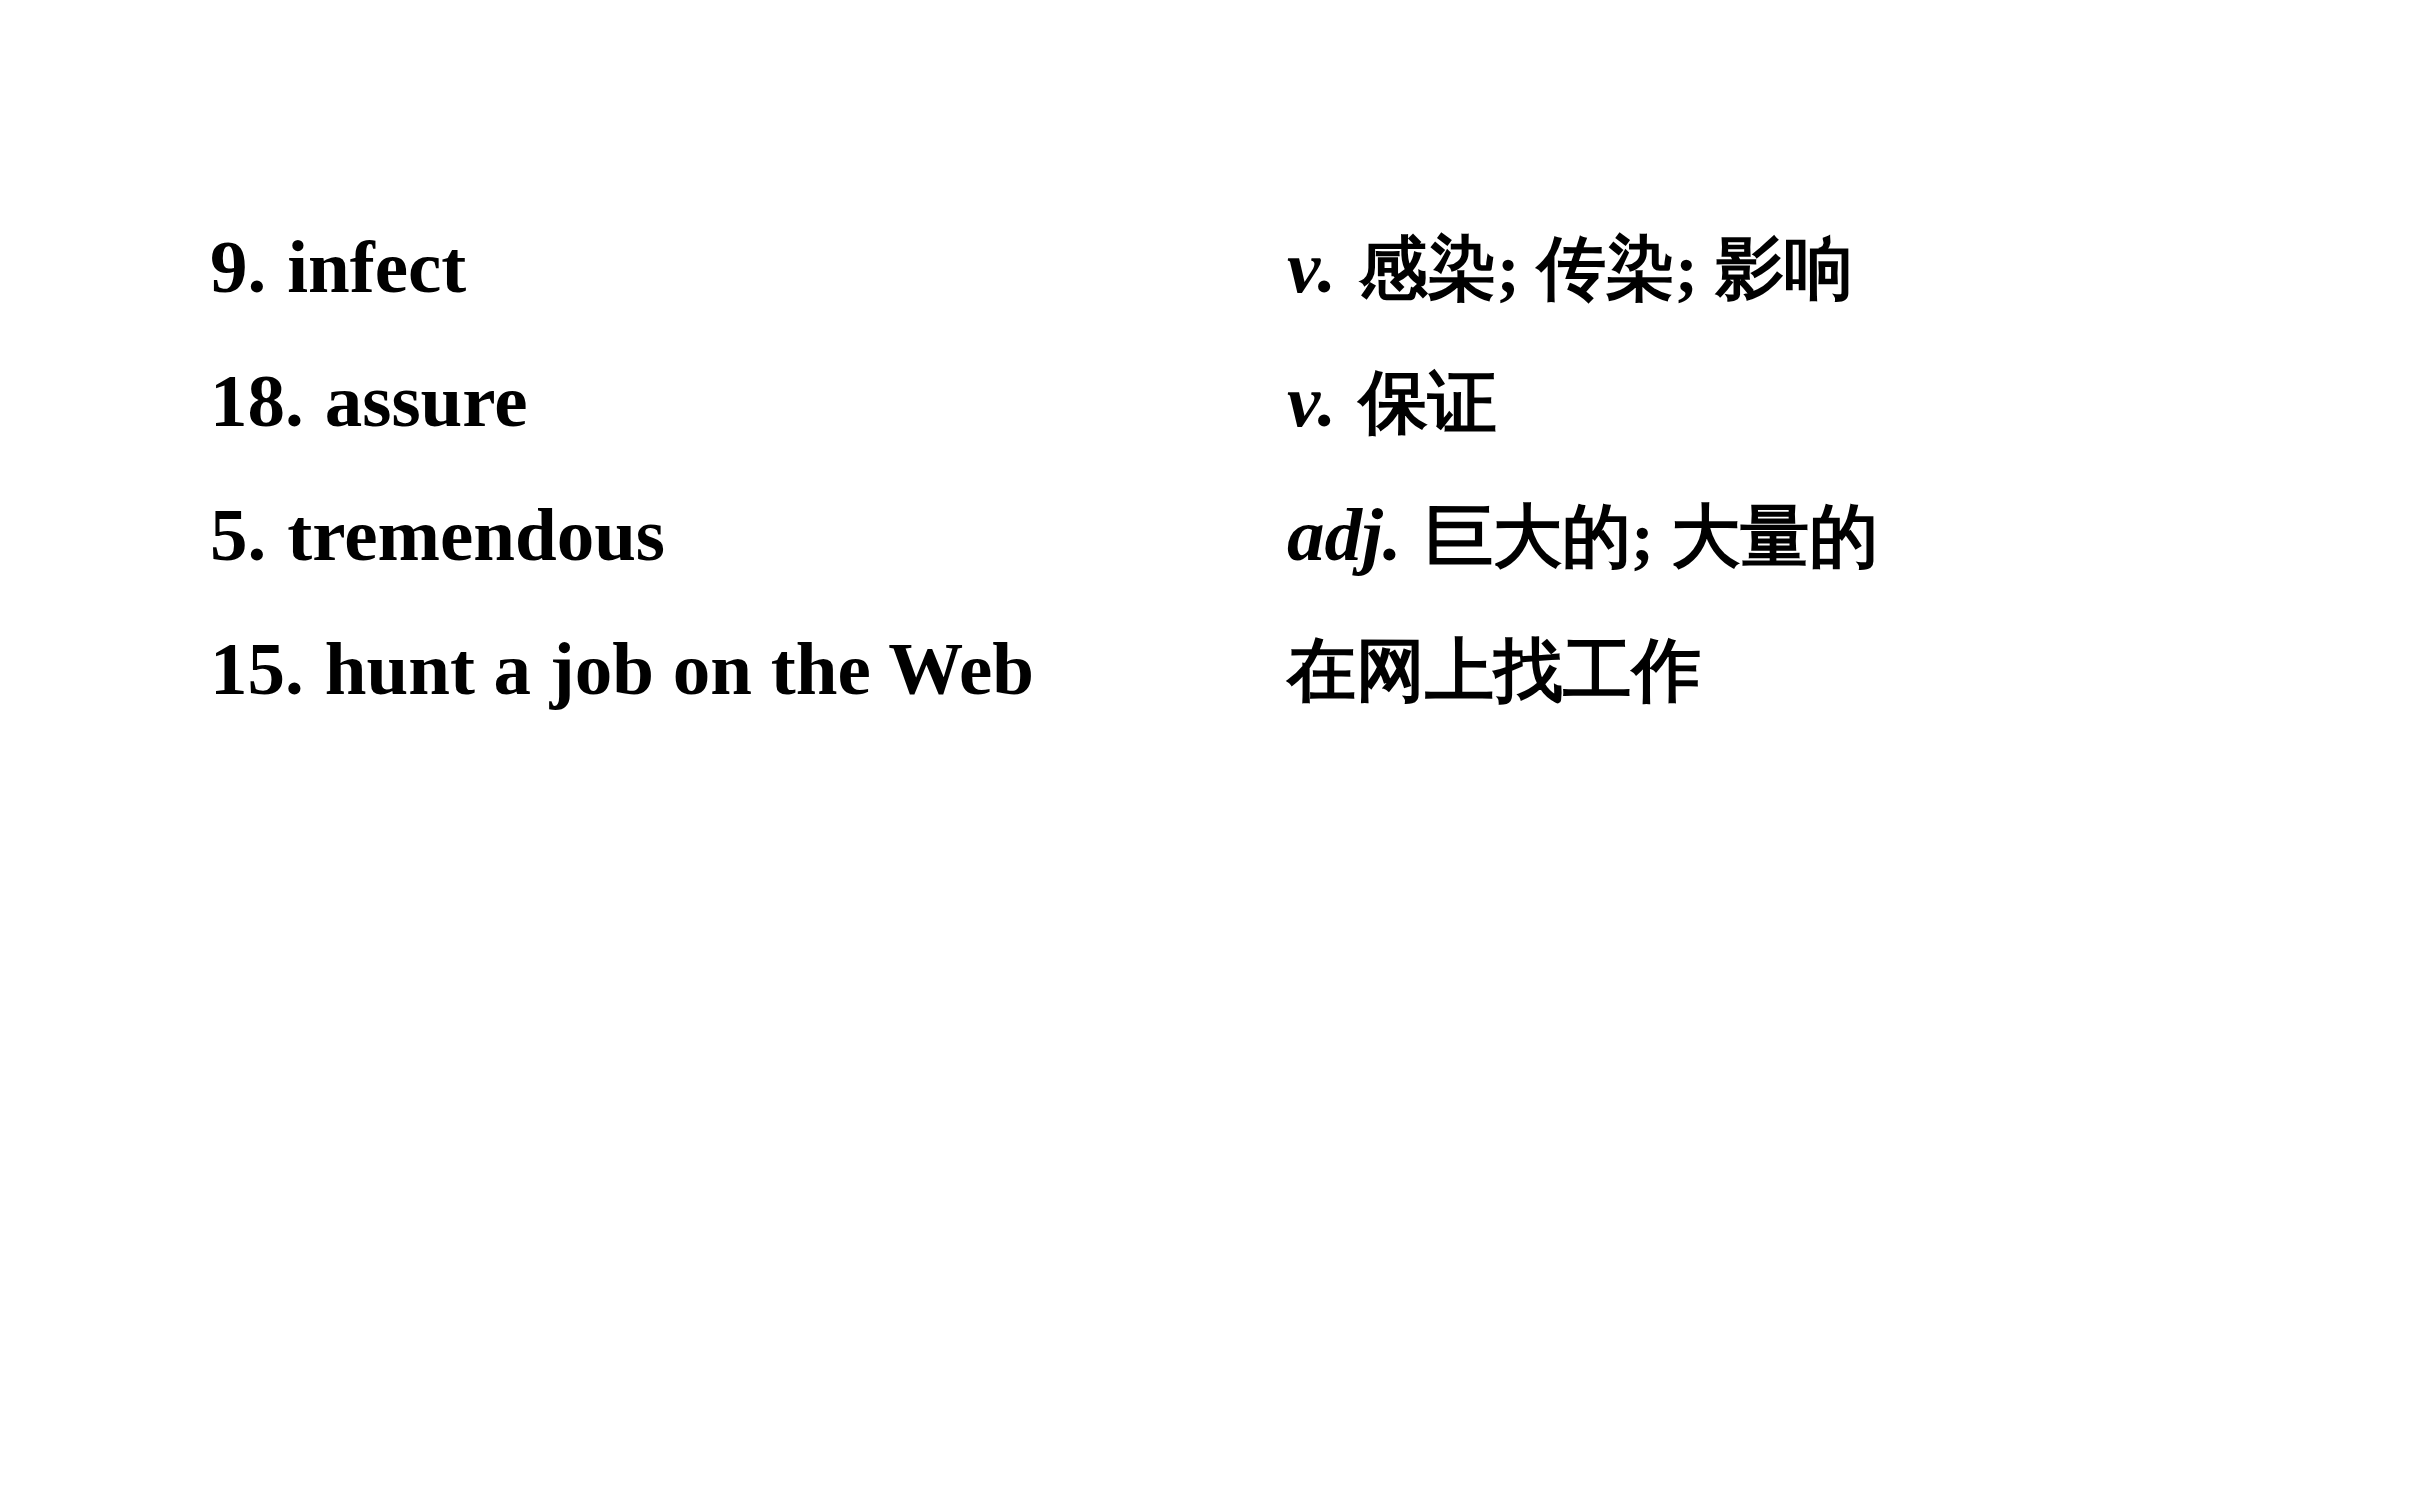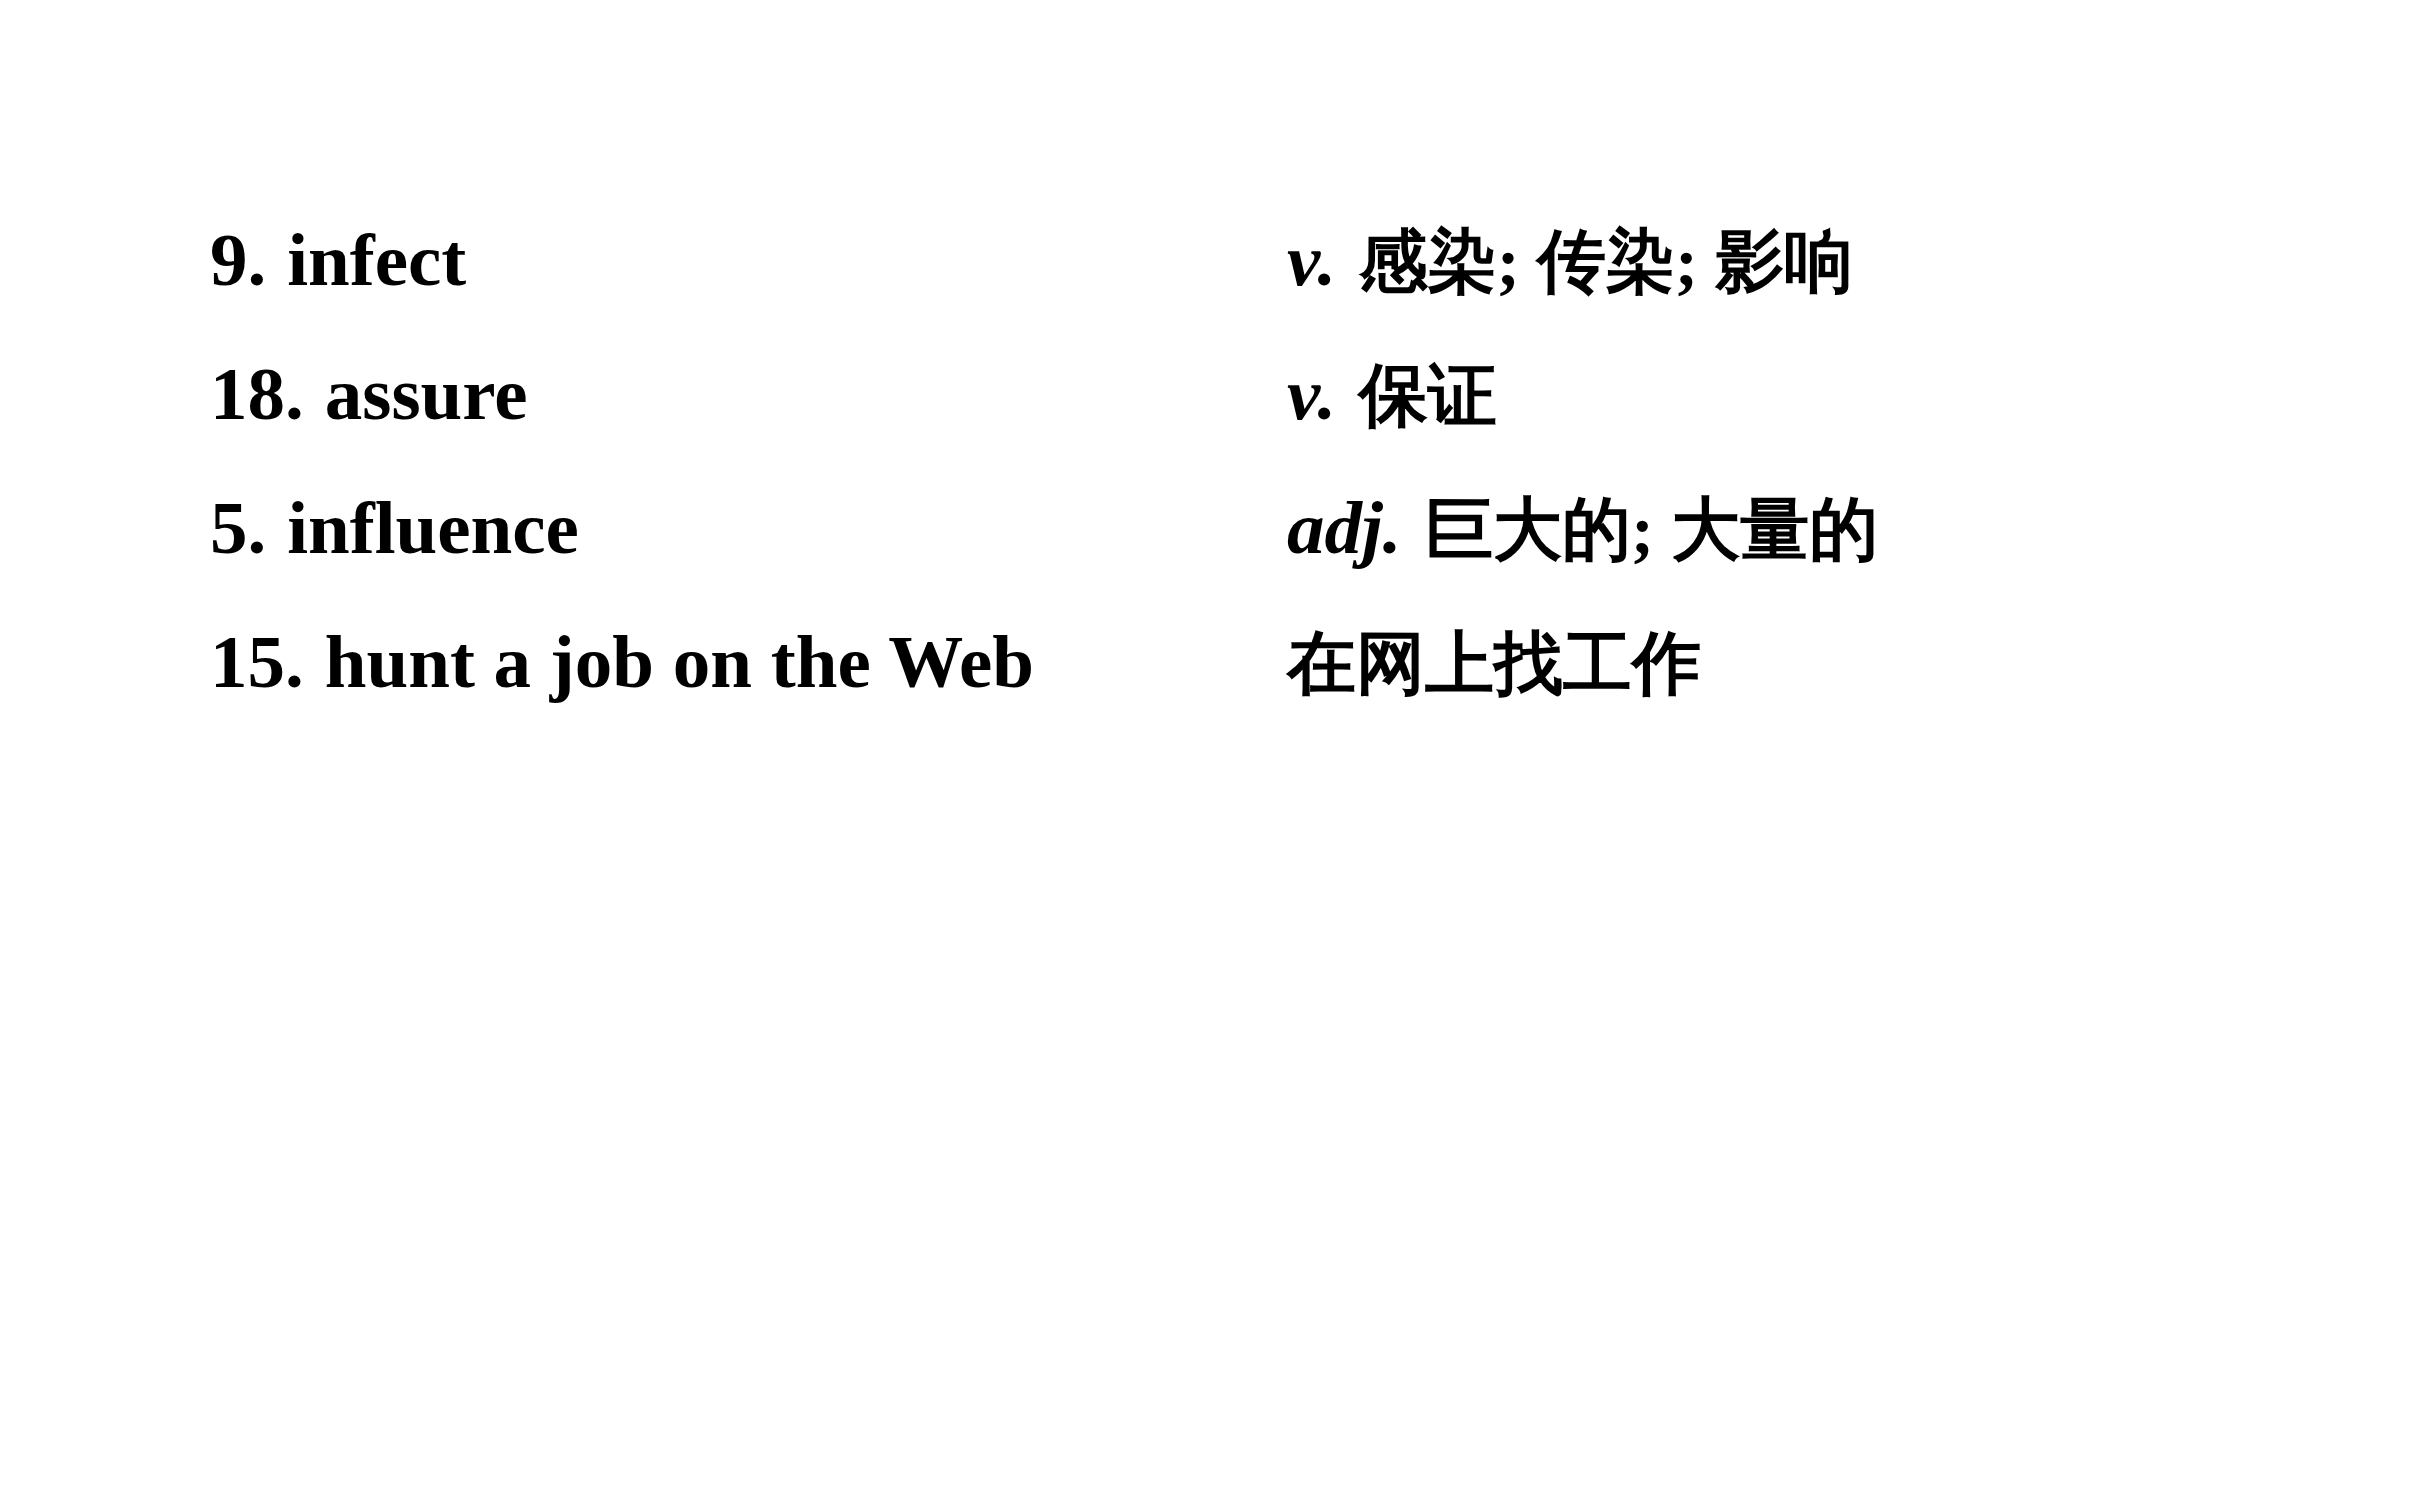--- a/index.html
+++ b/index.html
@@ -17,21 +17,21 @@
     font-family: "Liberation Serif", serif;
   }
   .vocab-list {
     position: absolute;
     left: 210px;
     top: 222px;
     width: 2095px;
   }
   .row {
     height: 134px;
-    line-height: 75px;
+    line-height: 90px;
     white-space: nowrap;
   }
   .en {
     display: inline-block;
     width: 1077px;
     vertical-align: baseline;
     font-weight: bold;
     font-size: 75px;
     white-space: nowrap;
   }
@@ -61,21 +61,21 @@
     <div class="row">
       <span class="en"><span class="num">9.</span><span class="term">infect</span></span><span class="zh"><span class="pos">v.</span><span class="def">感染; 传染; 影响</span></span>
     </div>
 
     <div class="row">
       <span class="en"><span class="num">18.</span><span class="term">assure</span></span><span class="zh"><span class="pos">v.</span><span class="def">保证</span></span>
     </div>
 
 
     <div class="row">
-      <span class="en"><span class="num">5.</span><span class="term">influence</span></span><span class="zh"><span class="pos">adj.</span><span class="def">巨大的; 大量的</span></span>
+      <span class="en"><span class="num">5.</span><span class="term">tremendous</span></span><span class="zh"><span class="pos">adj.</span><span class="def">巨大的; 大量的</span></span>
     </div>
 
 
 
     <div class="row">
       <span class="en"><span class="num">15.</span><span class="term">hunt a job on the Web</span></span><span class="zh"><span class="pos"></span><span class="def">在网上找工作</span></span>
     </div>
 
 
   </div>

